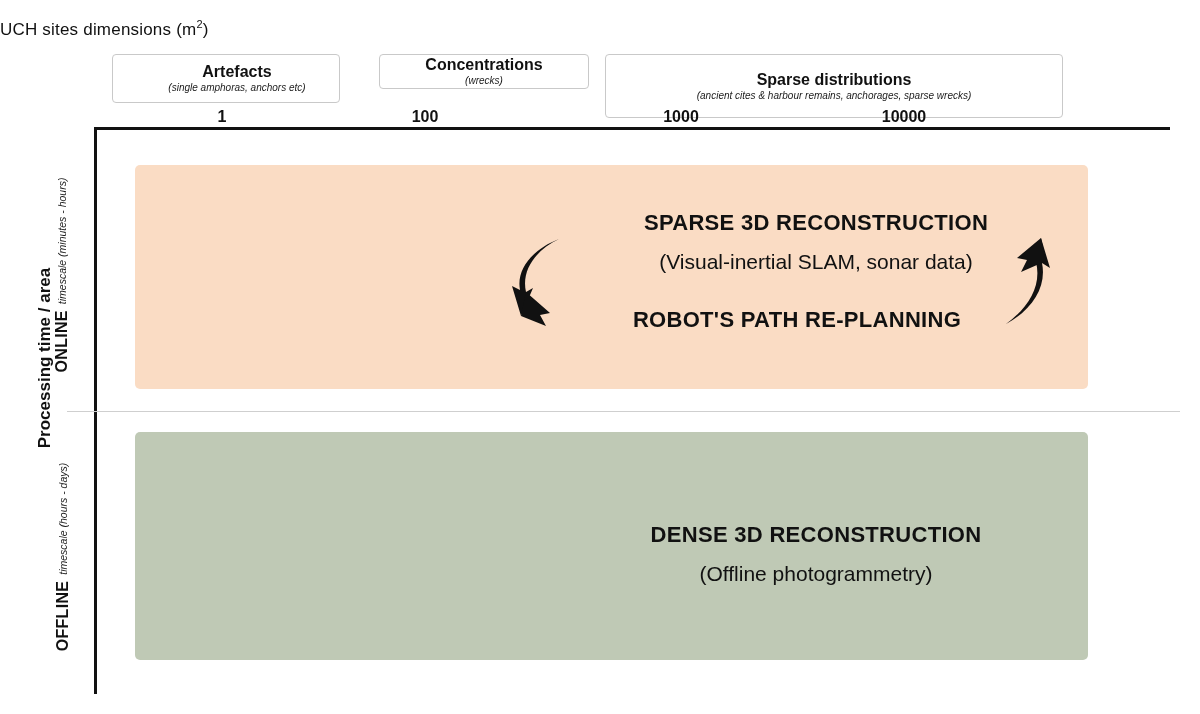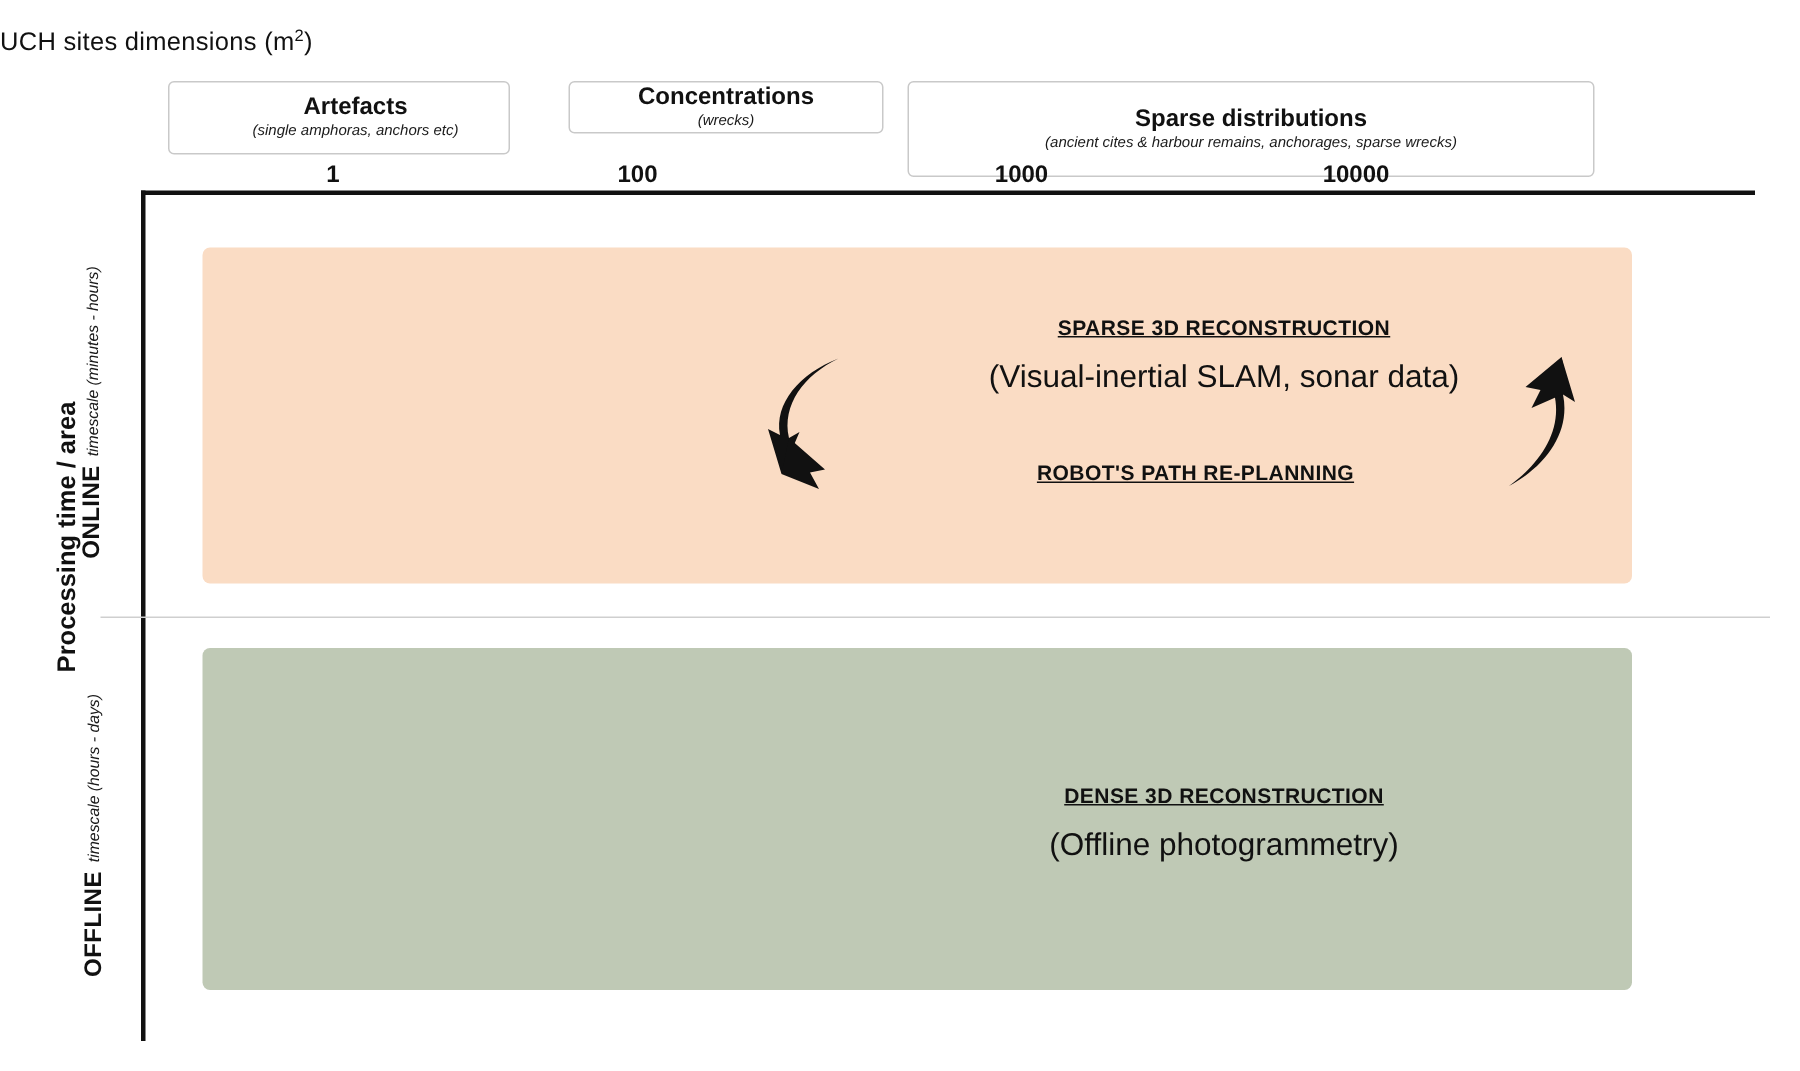--- a/index.html
+++ b/index.html
@@ -158,24 +158,23 @@
   }
 
   
   .band-text {
     position: absolute;
     text-align: center;
     transform: translateX(-50%);
     white-space: nowrap;
   }
   .band-heading {
-    font-size: 14px;
+    font-size: 22px;
     font-weight: bold;
     letter-spacing: 0.3px;
-    text-decoration: underline;
   }
   .band-sub {
     font-size: 21px;
     font-weight: normal;
     margin-top: 14px;
   }
   #online-text  { left: 816px; top: 210px; }
   #online-text2 { left: 797px; top: 307px; }
   #offline-text { left: 816px; top: 522px; }
 

